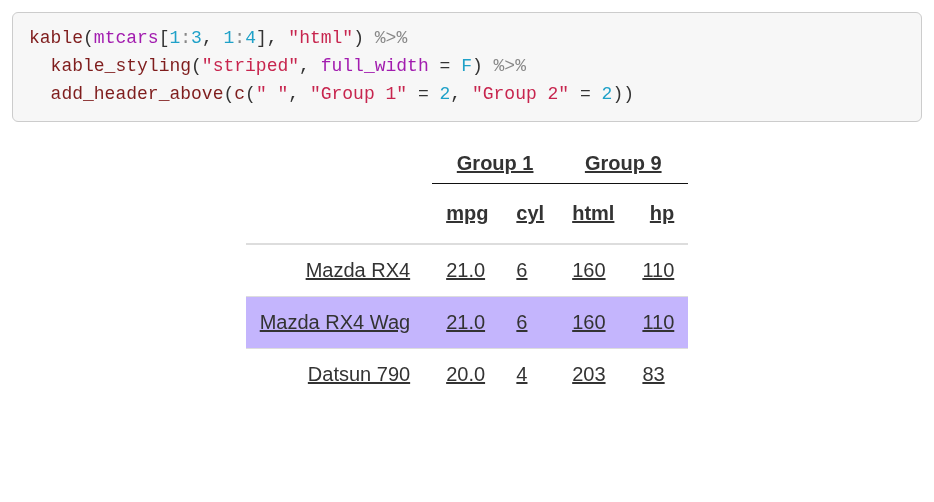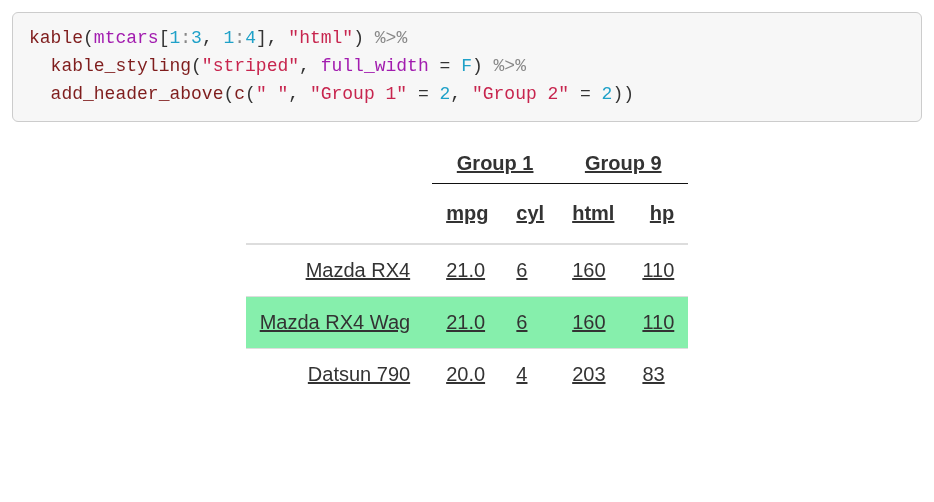--- a/index.html
+++ b/index.html
@@ -72,21 +72,21 @@
     border-top: 1px solid #ddd;
   }
   table.kable tbody td.rowname {
     text-align: right;
     padding-right: 22px;
   }
   table.kable tbody td.num {
     text-align: left;
   }
   table.kable tbody tr.stripe {
-    background: #86efac;
+    background: #c4b5fd;
     margin-top: 36px;
   }
 </style>
 </head>
 <body>
 
 <div class="code-block"><span class="tok-fn">kable</span><span class="tok-par">(</span><span class="tok-sym">mtcars</span><span class="tok-par">[</span><span class="tok-num">1</span><span class="tok-op">:</span><span class="tok-num">3</span><span class="tok-par">, </span><span class="tok-num">1</span><span class="tok-op">:</span><span class="tok-num">4</span><span class="tok-par">]</span><span class="tok-par">, </span><span class="tok-str">"html"</span><span class="tok-par">)</span><span class="tok-op"> %&gt;%</span>
 <span>  </span><span class="tok-fn">kable_styling</span><span class="tok-par">(</span><span class="tok-str">"striped"</span><span class="tok-par">, </span><span class="tok-sym">full_width</span><span class="tok-eq"> = </span><span class="tok-kw">F</span><span class="tok-par">)</span><span class="tok-op"> %&gt;%</span>
 <span>  </span><span class="tok-fn">add_header_above</span><span class="tok-par">(</span><span class="tok-fn">c</span><span class="tok-par">(</span><span class="tok-str">" "</span><span class="tok-par">, </span><span class="tok-str">"Group 1"</span><span class="tok-eq"> = </span><span class="tok-num">2</span><span class="tok-par">, </span><span class="tok-str">"Group 2"</span><span class="tok-eq"> = </span><span class="tok-num">2</span><span class="tok-par">)</span><span class="tok-par">)</span></div>
 

